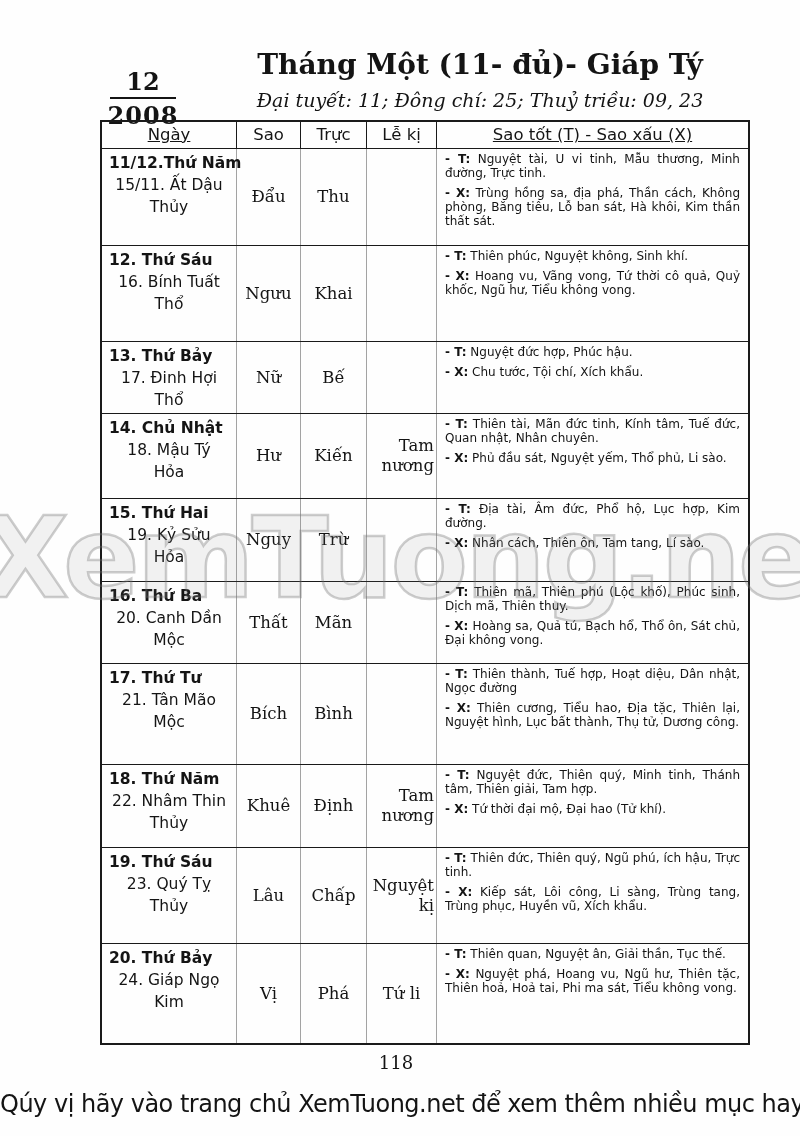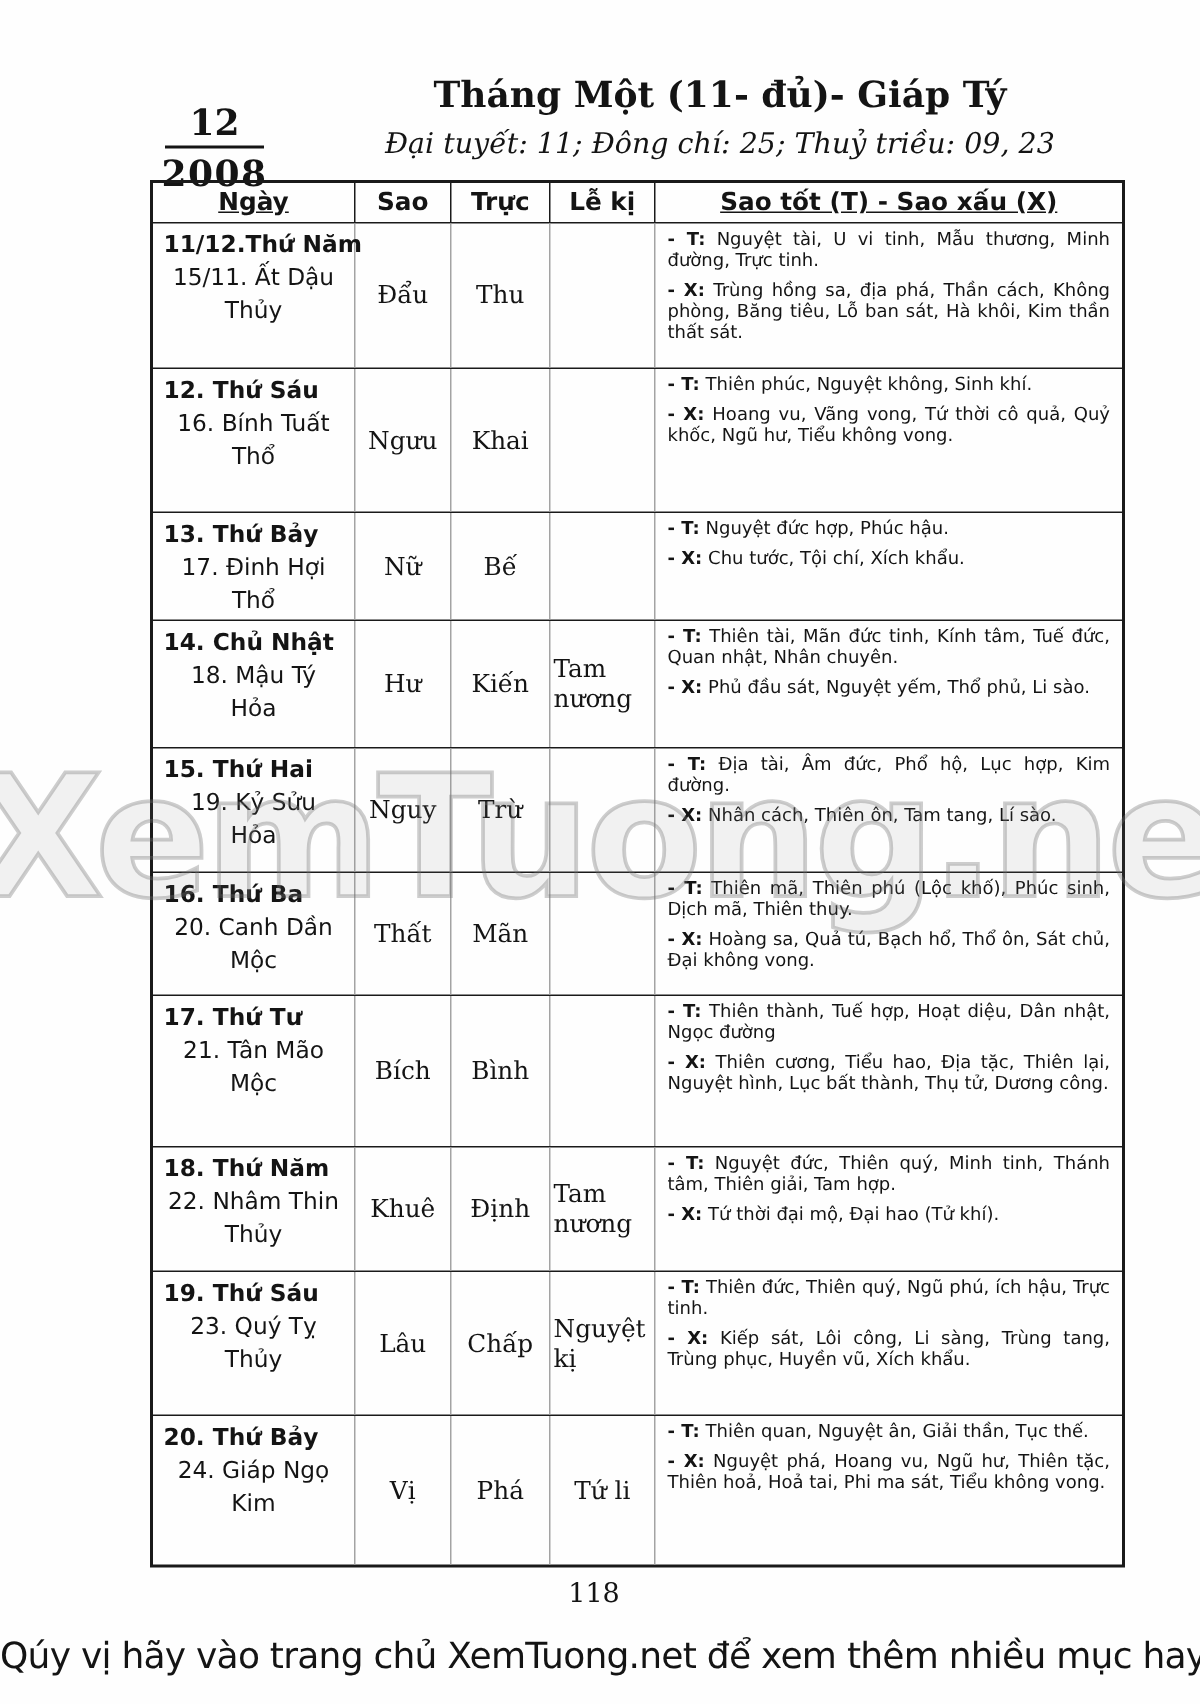--- a/index.html
+++ b/index.html
@@ -12,46 +12,46 @@
 
   
   .header{position:absolute;top:48px;left:0;width:800px;}
   .monthyear{
     position:absolute;left:98px;top:4px;width:90px;text-align:center;
     font-family:"DejaVu Serif","Liberation Serif",serif;font-weight:bold;font-size:24px;line-height:1.05;
   }
   .monthyear .m{display:inline-block;padding:0 16px 3px;border-bottom:2px solid #141414;margin-top:17px;}
   .monthyear .y{padding-top:4px;letter-spacing:1px;}
   .titleblock{position:absolute;left:210px;top:0;width:540px;text-align:center;}
-  .title{font-family:"DejaVu Serif","Liberation Serif",serif;font-weight:bold;font-size:24px;white-space:nowrap;}
+  .title{font-family:"DejaVu Serif","Liberation Serif",serif;font-weight:bold;font-size:28px;white-space:nowrap;}
   .subtitle{font-family:"DejaVu Serif","Liberation Serif",serif;font-style:italic;font-size:19px;margin-top:8px;white-space:nowrap;}
 
   
   .cal-table{
     position:absolute;left:100px;top:120px;width:646px;
     border:2px solid #1a1a1a;background:transparent;
   }
   .thead,.tr{display:grid;grid-template-columns:135px 64px 66px 70px 1fr;}
   .thead{border-bottom:1.5px solid #1a1a1a;}
   .th{
-    border-right:1px solid #1a1a1a;font-weight:bold;font-size:16.5px;
+    border-right:1px solid #1a1a1a;font-weight:normal;font-size:16.5px;
     text-align:center;padding:3px 0 4px;
   }
   .th:last-child{border-right:none;}
   .th .u{text-decoration:underline;}
   .tr{border-bottom:1.5px solid #1a1a1a;}
   .tr:last-child{border-bottom:none;}
   .td{border-right:1px solid #a3a3a3;min-width:0;}
   .td:last-child{border-right:none;}
 
   .day{padding:3px 3px 2px;font-size:15.5px;line-height:22px;text-align:center;}
   .day .d1{font-weight:bold;text-align:left;padding-left:4px;white-space:nowrap;}
 
   .mid{
-    display:flex;align-items:center;justify-content:center;text-align:left;
+    display:flex;align-items:center;justify-content:center;text-align:right;
     font-family:"DejaVu Serif","Liberation Serif",serif;font-size:16.5px;line-height:1.2;
     padding:2px;
   }
 
   .stars{padding:4px 8px 4px 8px;font-size:12px;line-height:1.16;text-align:justify;}
   .stars p{margin:0 0 6px 0;}
   .stars p:last-child{margin-bottom:0;}
   .stars .pre{font-weight:bold;white-space:nowrap;}
 
   

